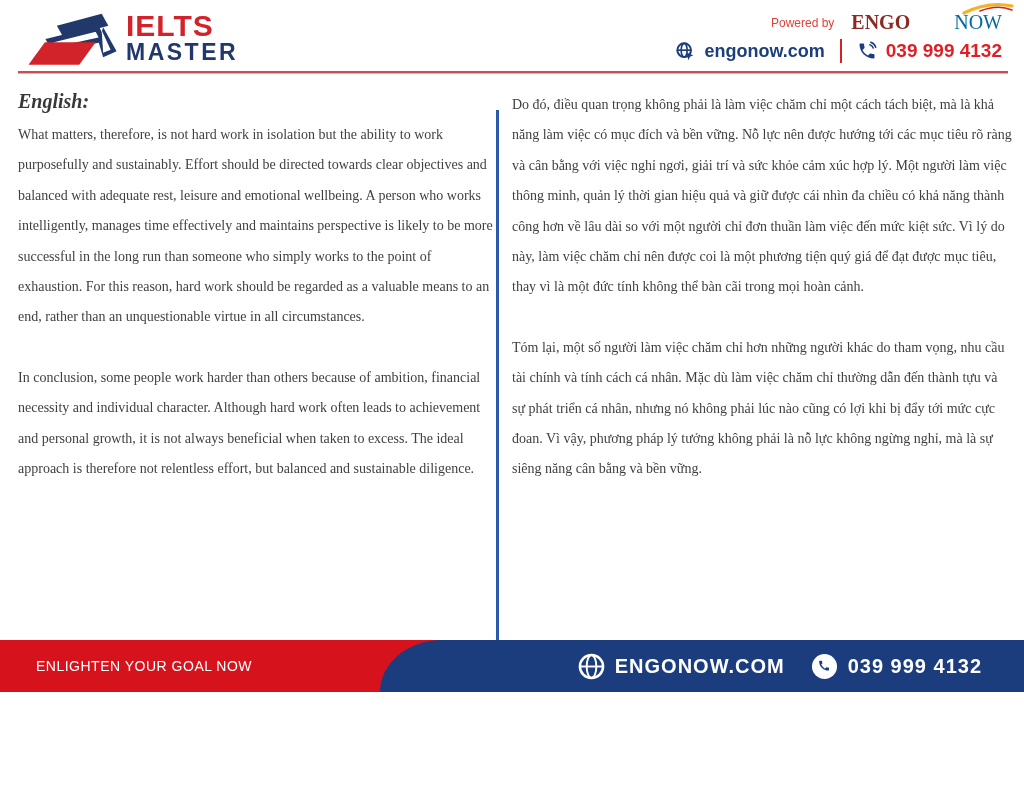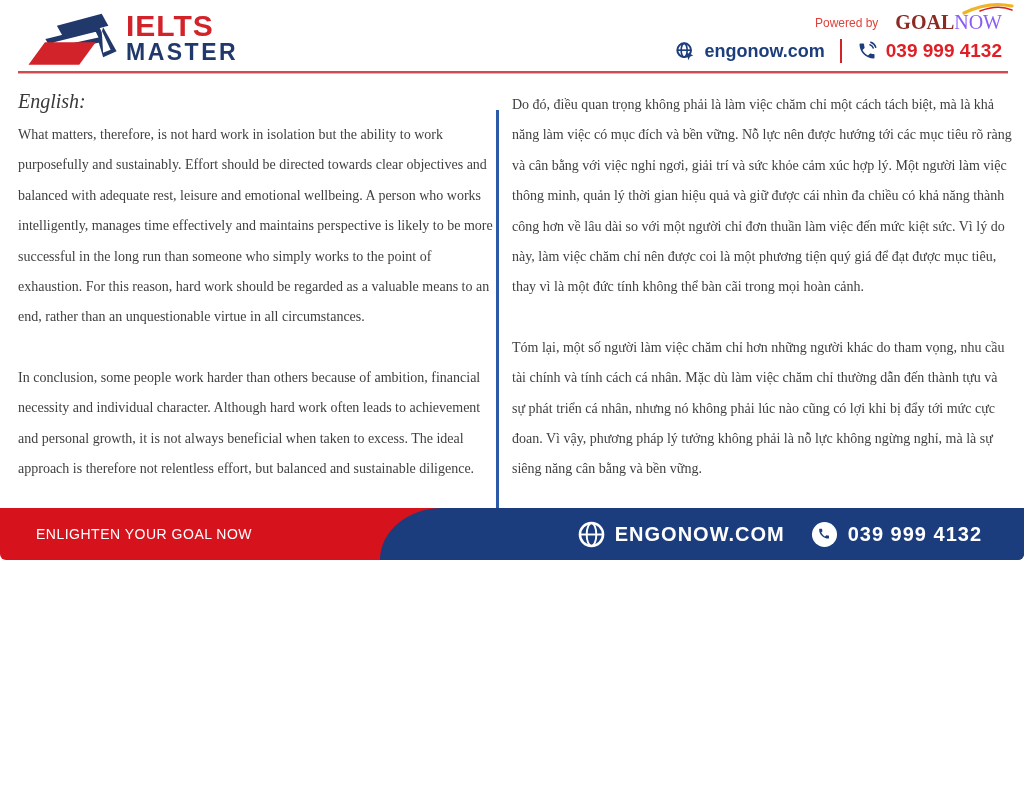--- a/index.html
+++ b/index.html
@@ -1,48 +1,48 @@
 <!DOCTYPE html>
 <html><head>
 <meta charset="utf-8">
 <style>
   * { box-sizing: border-box; margin: 0; padding: 0; }
   html, body { background: #ffffff; }
   body { width: 1024px; height: 792px; position: relative; font-family: "Liberation Serif", serif; }
-  .page { position: absolute; inset: 0; width: 1024px; height: 560px; background: #ffffff; overflow: hidden; border-radius: 6px; }
+  .page { position: absolute; inset: 0; width: 1024px; height: 692px; background: #ffffff; overflow: hidden; }
 
   
   .header { position: absolute; top: 0; left: 0; width: 1024px; height: 74px; background: #ffffff; }
   .header-rule { position: absolute; top: 71px; left: 18px; width: 990px; height: 2px; background: #cf4b52; box-shadow: 0 1px 0 rgba(207,75,82,.45); }
 
   .logo { position: absolute; left: 24px; top: 6px; display: flex; align-items: center; }
   .logo-books { width: 112px; height: 62px; }
   .logo-text { margin-left: -10px; font-family: "Liberation Sans", sans-serif; }
   .logo-ielts { font-size: 30px; font-weight: 800; color: #d2232a; line-height: 30px; letter-spacing: 1px; }
   .logo-master { font-size: 23px; font-weight: 700; color: #21386b; line-height: 22px; letter-spacing: 2.5px; }
 
   .header-right { position: absolute; right: 22px; top: 12px; text-align: right; font-family: "Liberation Sans", sans-serif; }
   .powered-row { display: flex; justify-content: flex-end; align-items: flex-end; gap: 17px; position: relative; }
   .powered-label { font-size: 12px; color: #e2403a; padding-bottom: 2px; }
   .brand-wordmark { font-family: "Liberation Serif", serif; font-size: 20px; line-height: 20px; position: relative; }
   .brand-engo { color: #8b2a23; font-weight: 700; }
-  .brand-now { color: #8b5cf6; font-weight: 400; }
+  .brand-now { color: #0369a1; font-weight: 400; margin-left: 44px; }
   .brand-swoosh { position: absolute; right: -12px; top: -12px; width: 52px; height: 16px; }
 
   .contact-row { margin-top: 7px; display: flex; justify-content: flex-end; align-items: center; gap: 9px; }
   .contact-site { color: #1c3e7d; font-weight: 700; font-size: 18px; text-decoration: none; }
   .contact-sep { width: 2px; height: 24px; background: #d2232a; margin: 0 6px; }
   .contact-phone { color: #e01e25; font-weight: 700; font-size: 19px; text-decoration: none; }
   .hdr-icon { width: 20px; height: 20px; display: block; }
 
   
   .col { position: absolute; top: 90px; color: #3f3f3f; }
   .col-en { left: 18px; width: 476px; }
   .col-vi { left: 512px; width: 500px; }
-  .col-heading { font-size: 20px; font-weight: 400; font-style: italic; color: #383838; margin-bottom: 7px; }
+  .col-heading { font-size: 20px; font-weight: 700; font-style: italic; color: #383838; margin-bottom: 7px; }
   .col p { font-size: 14px; line-height: 30.4px; margin-bottom: 30px; text-align: left; }
   .divider { position: absolute; left: 496px; top: 110px; width: 3px; height: 628px; background: #2b5aa8; }
 
   
   .footer { position: absolute; left: 0; bottom: 0; width: 1024px; height: 52px; background: #d6131c; font-family: "Liberation Sans", sans-serif; }
   .footer-blue { position: absolute; right: 0; top: 0; width: 644px; height: 52px; background: #1b3c7d; border-top-left-radius: 62px 52px; }
   .footer-slogan { position: absolute; left: 36px; top: 0; height: 52px; display: flex; align-items: center; color: #ffffff; font-size: 14px; font-weight: 400; letter-spacing: .5px; }
   .footer-contact { position: absolute; right: 42px; top: 0; height: 52px; display: flex; align-items: center; gap: 26px; }
   .footer-item { display: flex; align-items: center; gap: 10px; color: #ffffff; font-size: 20px; font-weight: 700; letter-spacing: 1px; text-decoration: none; }
   .ftr-icon { width: 27px; height: 27px; display: block; }
@@ -68,21 +68,21 @@
     </div>
 
     <div class="header-right">
       <div class="powered-row">
         <span class="powered-label">Powered by</span>
         <span class="brand-wordmark">
           <svg class="brand-swoosh" viewBox="0 0 52 16" xmlns="http://www.w3.org/2000/svg">
             <path d="M2 13 Q26 1 50 6" fill="none" stroke="#f0b429" stroke-width="3.2" stroke-linecap="round"></path>
             <path d="M18 11 Q36 4 50 10" fill="none" stroke="#d2232a" stroke-width="1.6" stroke-linecap="round"></path>
           </svg>
-          <span class="brand-engo">GOAL</span><span class="brand-now">NOW</span>
+          <span class="brand-engo">ENGO</span><span class="brand-now">NOW</span>
         </span>
       </div>
       <div class="contact-row">
         <svg class="hdr-icon" viewBox="0 0 24 24" xmlns="http://www.w3.org/2000/svg">
           <circle cx="11" cy="11" r="8.2" fill="none" stroke="#1c3e7d" stroke-width="2.4"></circle>
           <ellipse cx="11" cy="11" rx="3.6" ry="8.2" fill="none" stroke="#1c3e7d" stroke-width="2"></ellipse>
           <line x1="3" y1="11" x2="19" y2="11" stroke="#1c3e7d" stroke-width="2"></line>
           <polygon points="14,14 22,17 18,19 16,23" fill="#1c3e7d"></polygon>
         </svg>
         <a class="contact-site" href="#">engonow.com</a>

